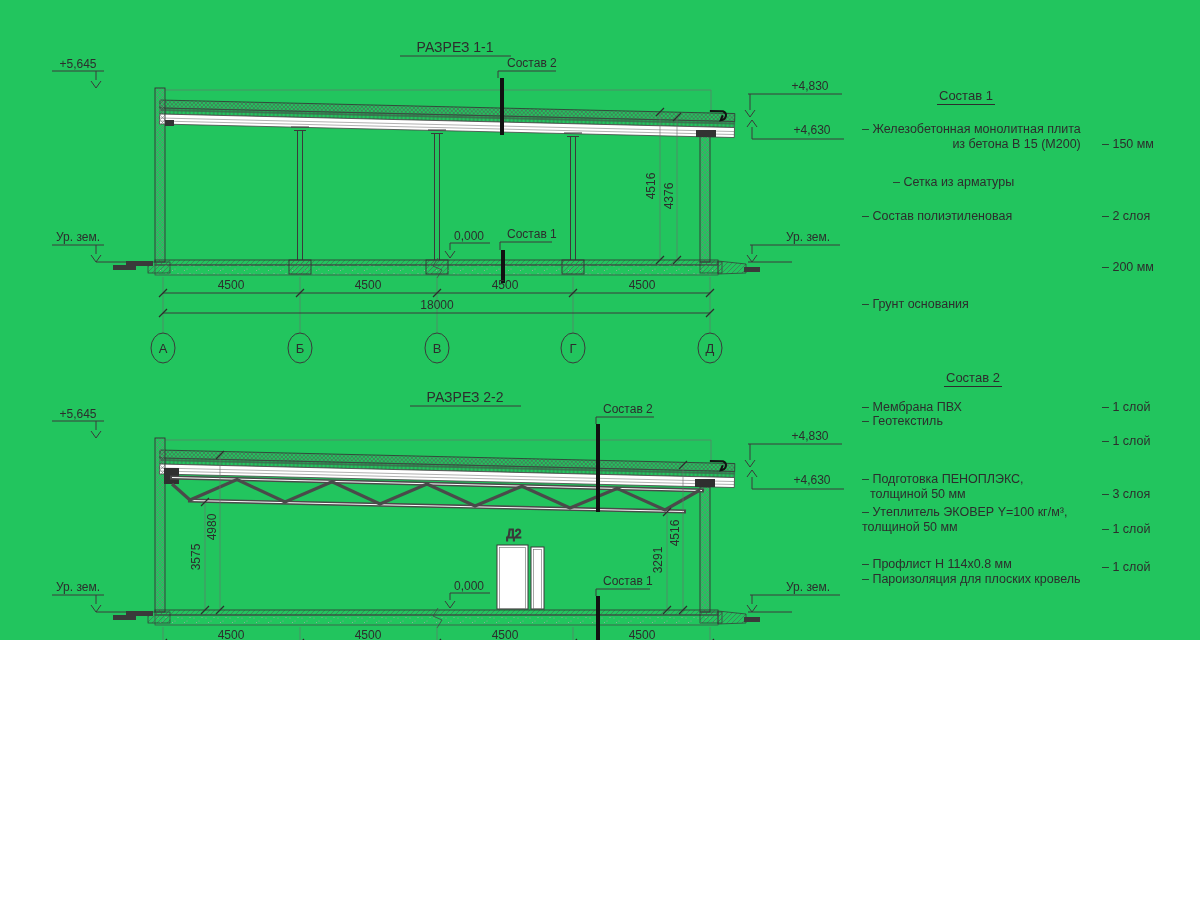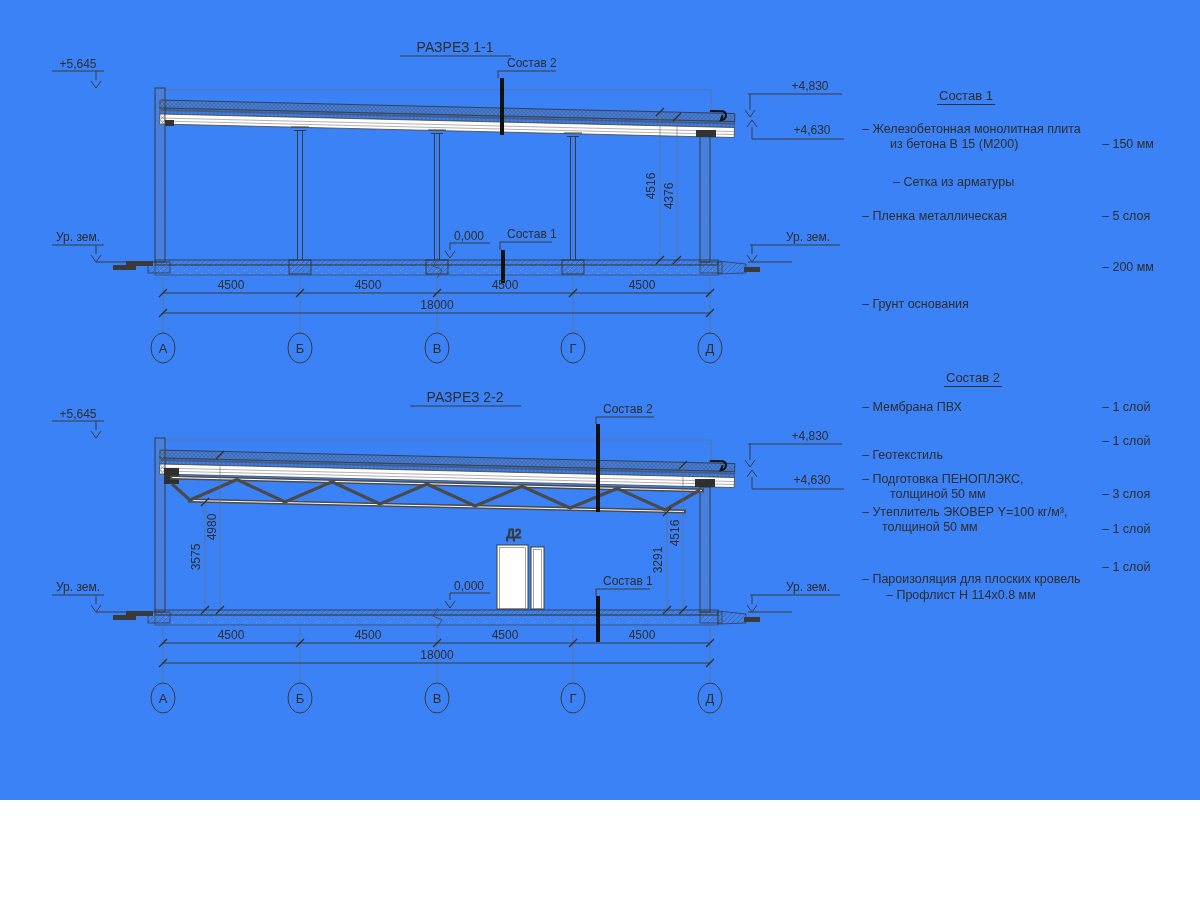--- a/index.html
+++ b/index.html
@@ -1,33 +1,33 @@
 <!DOCTYPE html>
 <html><head>
 <meta charset="utf-8">
 <style>
   html,body{margin:0;padding:0;background:#fff;}
-  #page{position:relative;width:1200px;height:800px;background:#3b82f6;overflow:hidden;
+  #page{position:relative;width:1200px;height:640px;background:#22c55e;overflow:hidden;
         font-family:"Liberation Sans",sans-serif;color:#2d2d2d;}
   svg text{font-family:"Liberation Sans",sans-serif;fill:#2d2d2d;}
   .tt{font-size:14px;}
   .d{font-size:12px;}
   .ax{font-size:13px;}
   .lb{font-size:12px;}
   .ln{stroke:#3a3a3a;stroke-width:1;fill:none;}
   .th{stroke:#6b6b6b;stroke-width:.6;fill:none;}
   .tk{stroke:#2d2d2d;stroke-width:1.2;fill:none;}
   .thick{fill:#111;}
   .truss{stroke:#4a4a4a;fill:none;}
   
   #panel{position:absolute;left:852px;top:0;width:330px;height:700px;font-size:12.5px;}
   #panel .head{position:absolute;font-size:13px;}
   #panel .head span{border-bottom:1px solid #2d2d2d;padding:0 2px 1px 2px;}
   #panel .item{position:absolute;left:10px;line-height:15px;white-space:nowrap;}
-  #panel .item .l2{padding-left:8px;margin-left:20px;}
+  #panel .item .l2{padding-left:8px;}
   #panel .item .l2.flush{padding-left:0;}
   #panel .val{position:absolute;left:250px;white-space:nowrap;}
 </style>
 </head>
 <body>
 
 <div id="page">
 
 <svg width="1200" height="900" viewBox="0 0 1200 900">
   <defs>
@@ -319,49 +319,49 @@
       <ellipse class="ln" cx="710" cy="698" rx="12" ry="15"></ellipse>
           <text class="ax" x="710" y="703" text-anchor="middle">Д</text>
     </g>
   </g>
 </svg>
 
 
 <div id="panel">
   <div class="head" style="top:88px;left:85px;"><span>Состав 1</span></div>
 
-  <div class="item" style="top:122px;">
+  <div class="item" style="top:122px;text-align:right;">
     <div>– Железобетонная  монолитная плита</div>
     <div class="l2">из бетона В 15 (М200)</div>
   </div>
   <div class="val" style="top:137px;">– 150 мм</div>
 
   <div class="item" style="top:175px;margin-left:31px;">
     <div>– Сетка из арматуры</div>
   </div>
 
   <div class="item" style="top:209px;">
-    <div>– Пленка металлическая</div>
-  </div>
-  <div class="val" style="top:209px;">– 5 слоя</div>
+    <div>– Состав полиэтиленовая</div>
+  </div>
+  <div class="val" style="top:209px;">– 2 слоя</div>
 
   <div class="val" style="top:260px;">– 200 мм</div>
 
   <div class="item" style="top:297px;">
     <div>– Грунт основания</div>
   </div>
 
   <div class="head" style="top:370px;left:92px;"><span>Состав 2</span></div>
 
   <div class="item" style="top:400px;">
     <div>– Мембрана ПВХ</div>
   </div>
   <div class="val" style="top:400px;">– 1 слой</div>
 
-  <div class="item" style="top:448px;text-align:center;">
+  <div class="item" style="top:414px;text-align:center;">
     <div>– Геотекстиль</div>
   </div>
   <div class="val" style="top:434px;">– 1 слой</div>
 
   <div class="item" style="top:472px;">
     <div>– Подготовка ПЕНОПЛЭКС,</div>
     <div class="l2">толщиной 50 мм</div>
   </div>
   <div class="val" style="top:487px;">– 3 слоя</div>
 
@@ -369,19 +369,19 @@
     <div>– Утеплитель ЭКОВЕР Y=100 кг/м³,</div>
     <div class="l2 flush">толщиной 50 мм</div>
   </div>
   <div class="val" style="top:522px;">– 1 слой</div>
 
   <div class="item" style="top:572px;">
     <div>– Пароизоляция для плоских кровель</div>
   </div>
   <div class="val" style="top:560px;">– 1 слой</div>
 
-  <div class="item" style="top:588px;margin-left:24px;">
+  <div class="item" style="top:557px;">
     <div>– Профлист Н 114х0.8 мм</div>
   </div>
 
 </div>
 
 </div>
 
 </body></html>

